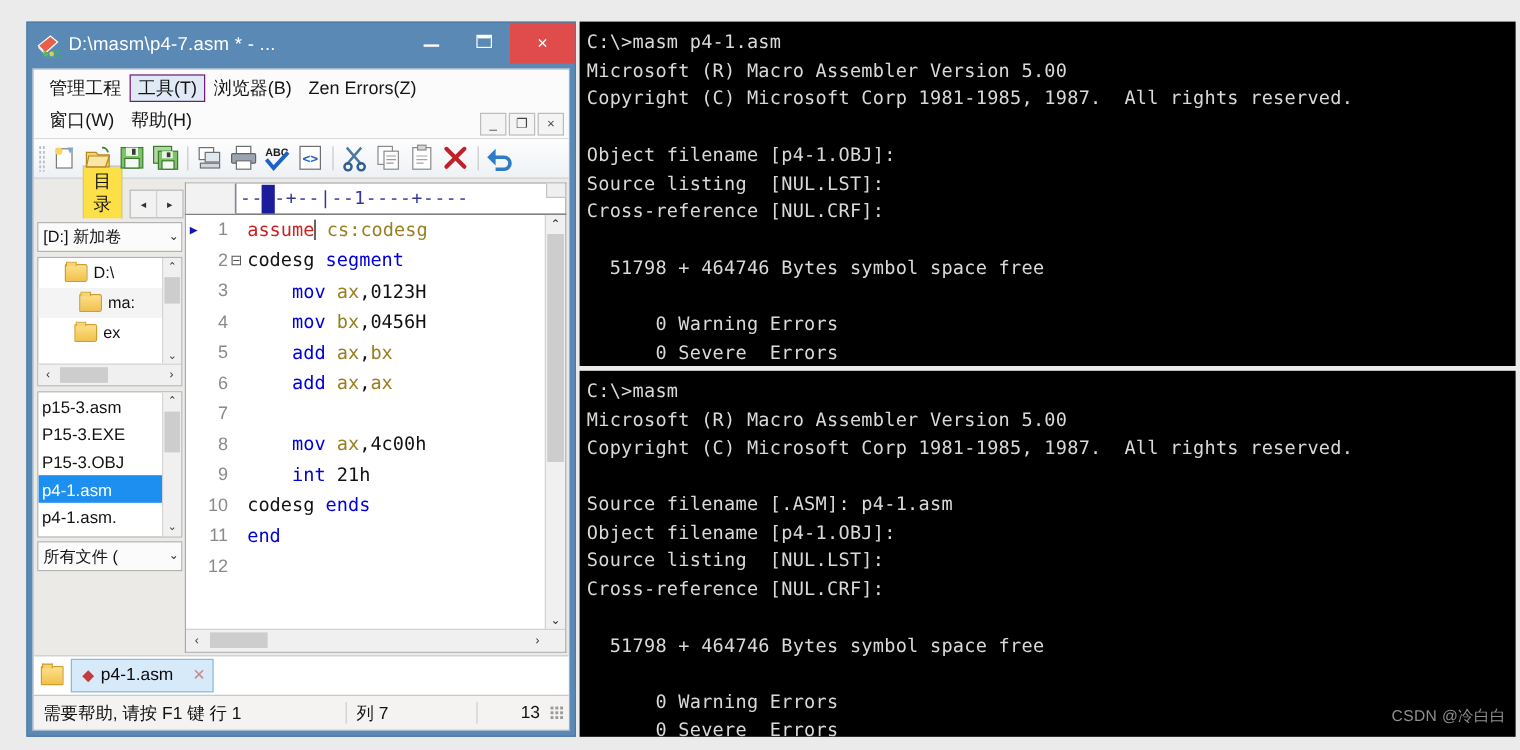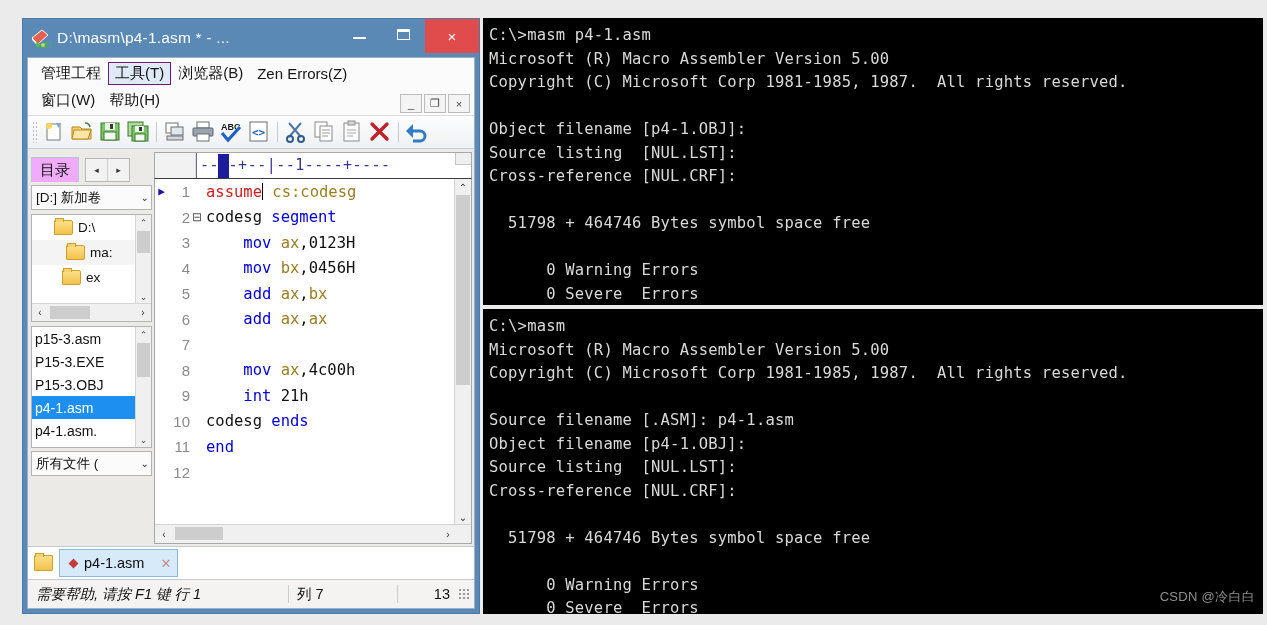--- a/index.html
+++ b/index.html
@@ -71,22 +71,22 @@
   .tbicon{width:26px;height:26px;position:relative;flex:0 0 26px;margin:0 1px;}
 
   
   #split{flex:1 1 auto;display:flex;min-height:0;background:#eceae7;}
   #left-panel{
     width:126px;flex:0 0 126px;display:flex;flex-direction:column;
     padding:3px 2px 2px 3px;box-sizing:border-box;
   }
   .tabrow{display:flex;align-items:flex-end;height:30px;}
   .dir-tab{
-    background:#f0abfc;border:1px solid #b9c6d4;border-bottom:none;
-    font-size:15px;padding:3px 8px 2px 8px;color:#111;
+    background:#fde047;border:1px solid #b9c6d4;border-bottom:none;
+    font-size:15px;padding:3px 8px 2px 8px;color:#111;margin-left:38px;
   }
   .arrowbox{
     display:flex;border:1px solid #b8b8b8;background:#f2f2f2;margin-left:6px;height:22px;
   }
   .arrowbtn{width:21px;display:flex;align-items:center;justify-content:center;font-size:9px;color:#333;}
   .arrowbtn + .arrowbtn{border-left:1px solid #cfcfcf;}
 
   .combo{
     border:1px solid #b3b3b3;background:#fbfbfb;height:25px;margin-top:3px;
     display:flex;align-items:center;padding:0 2px 0 4px;box-sizing:border-box;
@@ -226,21 +226,21 @@
     <div id="app-logo">
       <svg width="22" height="22" viewBox="0 0 22 22">
         <polygon points="3,11 13,3 19,8 9,17" fill="#e8604c"></polygon>
         <polygon points="3,11 13,3 19,8 9,17" fill="none" stroke="#fff" stroke-width="1"></polygon>
         <polygon points="3,11 9,17 9,19 3,13" fill="#f0f0f0"></polygon>
         <text x="7" y="21" font-size="9" fill="#35c03a">\u2726</text>
         <circle cx="9" cy="18" r="2" fill="#4fc04f"></circle>
         <circle cx="14" cy="18" r="2" fill="#c9d94a"></circle>
       </svg>
     </div>
-    <div id="titlebar-text">D:\masm\p4-1.asm * - ...</div>
+    <div id="titlebar-text">D:\masm\p4-7.asm * - ...</div>
     <div class="tb-btns">
       <div class="tb-btn">
           <i class="min-glyph"></i>
         </div>
       <div class="tb-btn">
           <i class="max-glyph"></i>
         </div>
       <div class="tb-btn close">
         <span>×</span>
       </div>
@@ -554,21 +554,21 @@
     <div id="tabstrip">
       <i class="tab-folder"></i>
       <div class="doc-tab">
         <i class="doc-dot"></i>
         <span>p4-1.asm</span>
         <span class="doc-close">✕</span>
       </div>
     </div>
 
     <div id="statusbar">
-      <div class="sb-cell" style="flex:1 1 auto;font-style:italic;">需要帮助, 请按 F1 键  行 1</div>
+      <div class="sb-cell" style="flex:1 1 auto;">需要帮助, 请按 F1 键  行 1</div>
       <div class="sb-sep"></div>
       <div class="sb-cell" style="width:92px;">列 7</div>
       <div class="sb-sep"></div>
       <div class="sb-cell" style="width:44px;justify-content:flex-end;">13</div>
       <i class="sb-grip"></i>
     </div>
 
   </div>
 </div>
 

